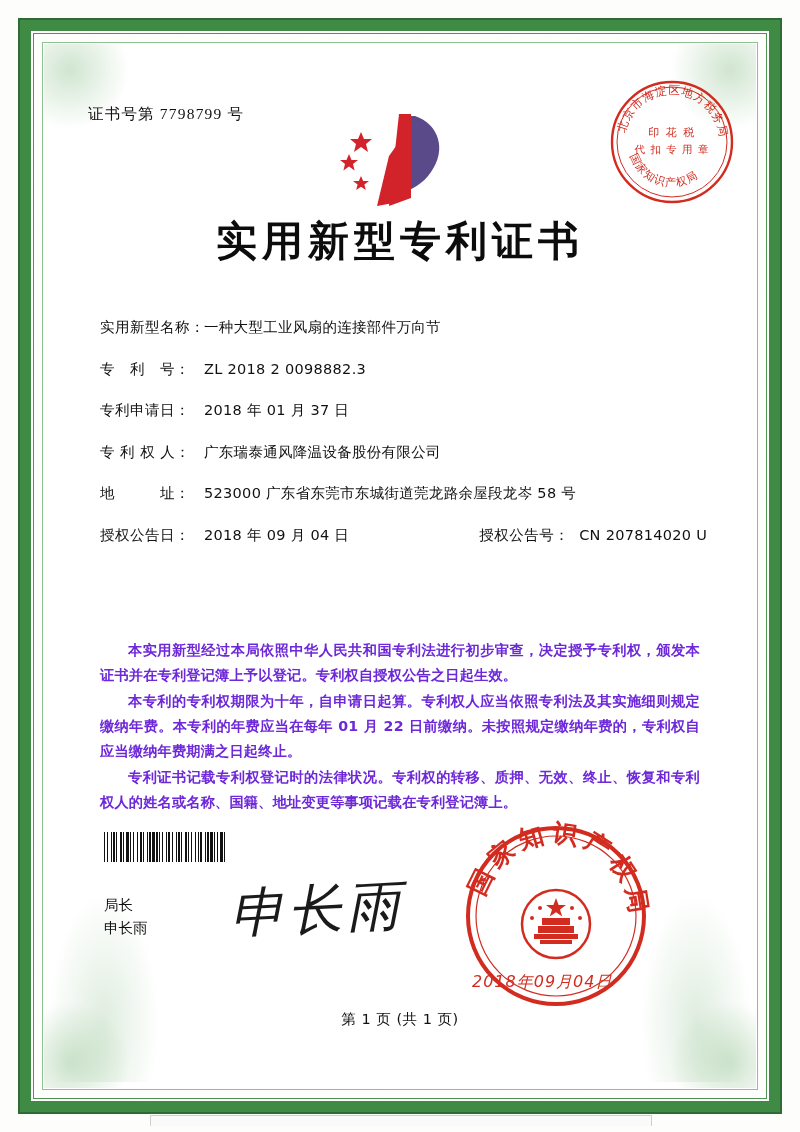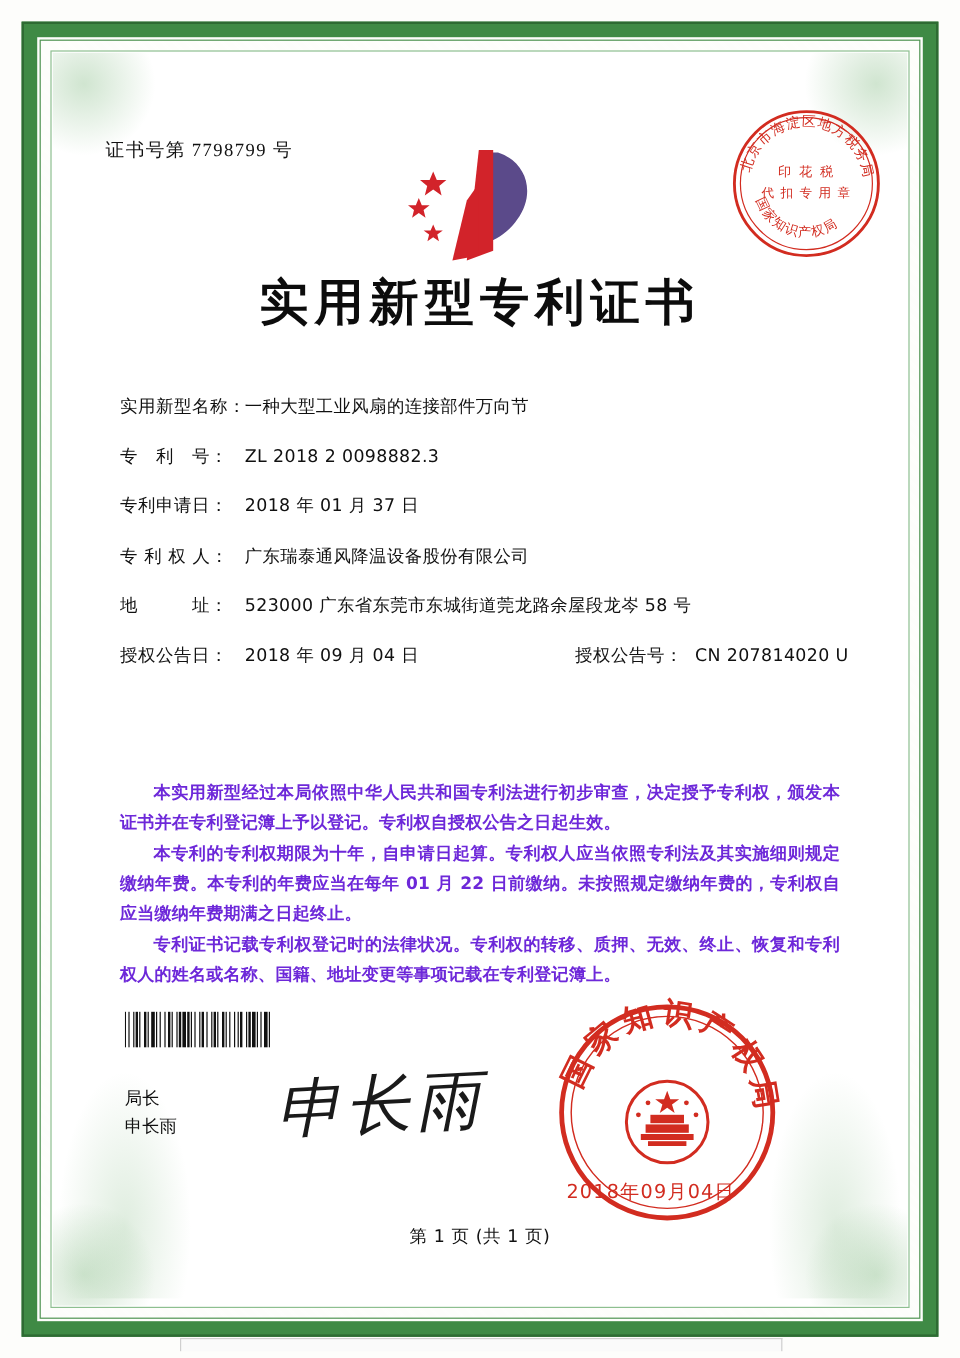--- a/index.html
+++ b/index.html
@@ -84,21 +84,20 @@
   }
   .leaf-deco.left  { left: 44px; }
   .leaf-deco.right { right: 44px; }
 
   
   .content {
     position: absolute;
     left: 42px; top: 42px;
     width: 716px;
     height: 1048px;
-    margin-top: 11px;
   }
 
   .cert-no {
     position: absolute;
     left: 46px;
     top: 62px;
     font-size: 15.5px;
     letter-spacing: 1.2px;
     color: #111;
     font-family: "Liberation Serif", serif;
@@ -246,20 +245,21 @@
   }
   .seal-date {
     position: absolute;
     left: 430px;
     top: 930px;
     font-size: 16px;
     color: #d22c20;
     font-family: "DejaVu Sans", sans-serif;
     letter-spacing: 1px;
     white-space: nowrap;
+    font-style: italic;
   }
 
   .page-no {
     position: absolute;
     left: 0; right: 0;
     top: 968px;
     text-align: center;
     font-size: 14.5px;
     font-family: "DejaVu Sans", sans-serif;
     color: #111;

